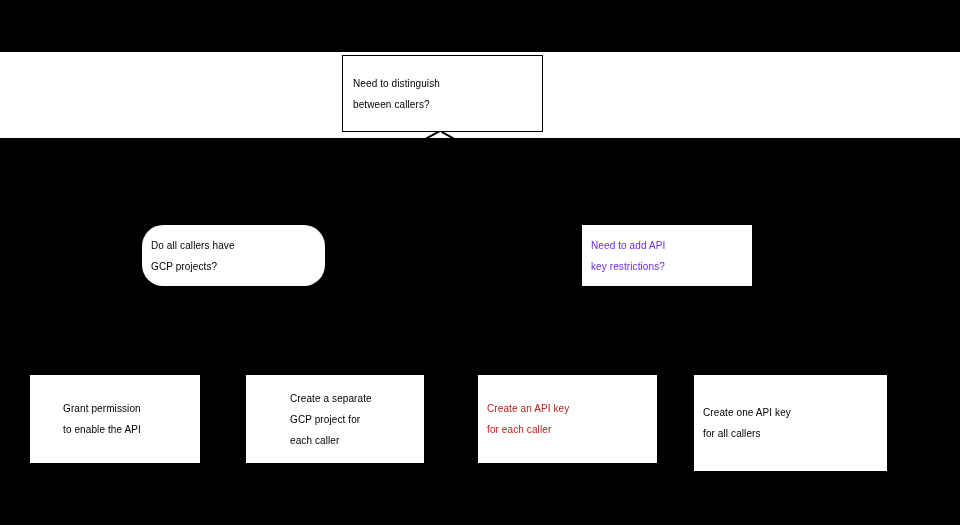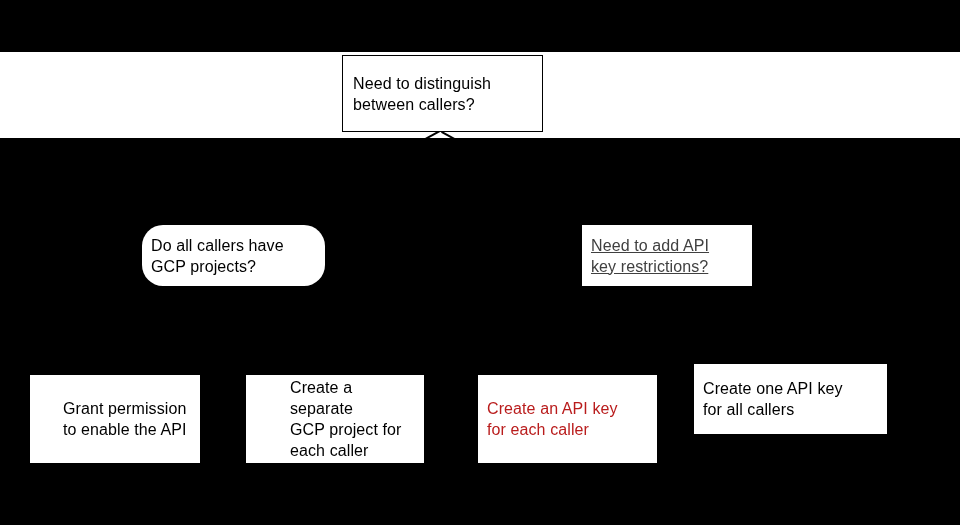--- a/index.html
+++ b/index.html
@@ -29,21 +29,21 @@
     box-sizing: border-box;
     display: flex;
     align-items: center;
     justify-content: flex-start;
   }
   .node.bordered {
     border: 1px solid #000000;
   }
   .node .label {
     display: block;
-    font-size: 16px;
+    font-size: 10px;
     line-height: 21px;
     color: #000000;
     white-space: pre-line;
     padding: 0 9px;
     letter-spacing: 0.1px;
   }
   .node.root .label {
     padding: 0 10px;
   }
   
@@ -73,35 +73,35 @@
   <div id="nodes-layer">
       <div class="node bordered root" style="left: 342px; top: 55px; width: 201px; height: 77px; background: rgb(255, 255, 255);">
         <span class="label" style="color: rgb(0, 0, 0);">Need to distinguish
 between callers?</span>
       </div>
       <div class="node" style="left: 142px; top: 225px; width: 183px; height: 61px; background: rgb(255, 255, 255); border-radius: 21px;">
         <span class="label" style="color: rgb(0, 0, 0);">Do all callers have
 GCP projects?</span>
       </div>
       <div class="node" style="left: 582px; top: 225px; width: 170px; height: 61px; background: rgb(255, 255, 255);">
-        <span class="label" style="color: #404040; text-decoration: underline;">Need to add API
+        <span class="label" style="color: #6d28d9;">Need to add API
 key restrictions?</span>
       </div>
       <div class="node" style="left: 30px; top: 375px; width: 170px; height: 88px; background: rgb(255, 255, 255); padding-left: 24px;">
         <span class="label" style="color: rgb(0, 0, 0);">Grant permission
 to enable the API</span>
       </div>
       <div class="node" style="left: 246px; top: 375px; width: 178px; height: 88px; background: rgb(255, 255, 255);">
         <span class="label" style="color: rgb(0, 0, 0); margin-left: 35px;">Create a separate
 GCP project for
 each caller</span>
       </div>
       <div class="node" style="left: 478px; top: 375px; width: 179px; height: 88px; background: rgb(255, 255, 255);">
         <span class="label" style="color: #b91c1c;">Create an API key
 for each caller</span>
       </div>
-      <div class="node" style="left: 694px; top: 364px; width: 193px; height: 70px; background: rgb(255, 255, 255);">
+      <div class="node" style="left: 694px; top: 375px; width: 193px; height: 96px; background: rgb(255, 255, 255);">
         <span class="label" style="color: rgb(0, 0, 0);">Create one API key
 for all callers</span>
       </div>
     </div>
 
 </div>
 
 </body></html>

